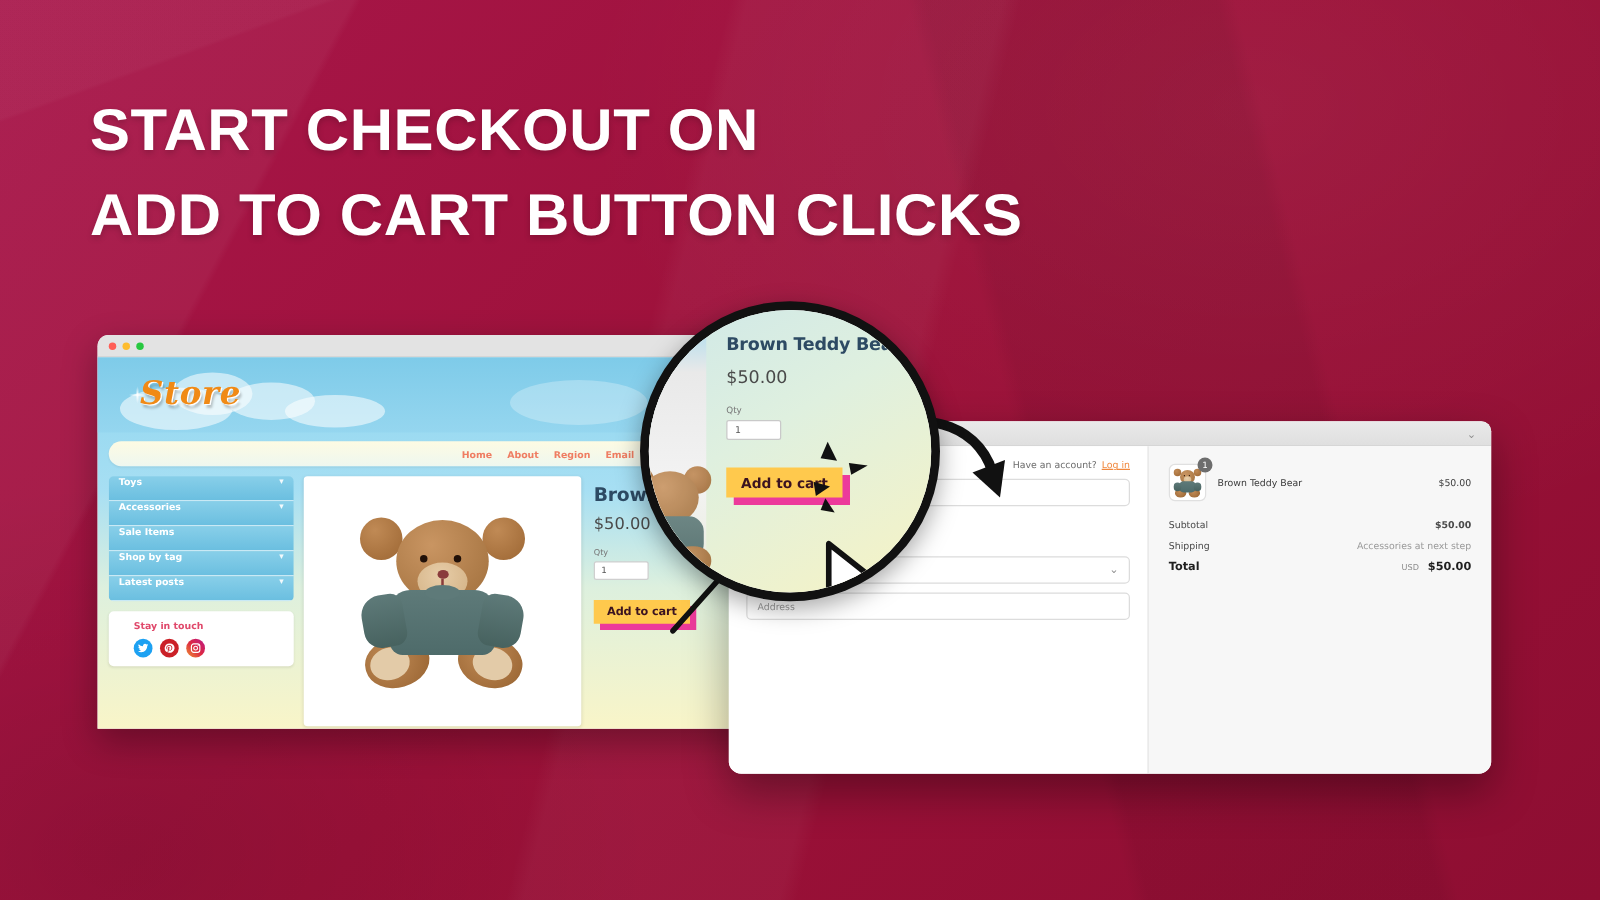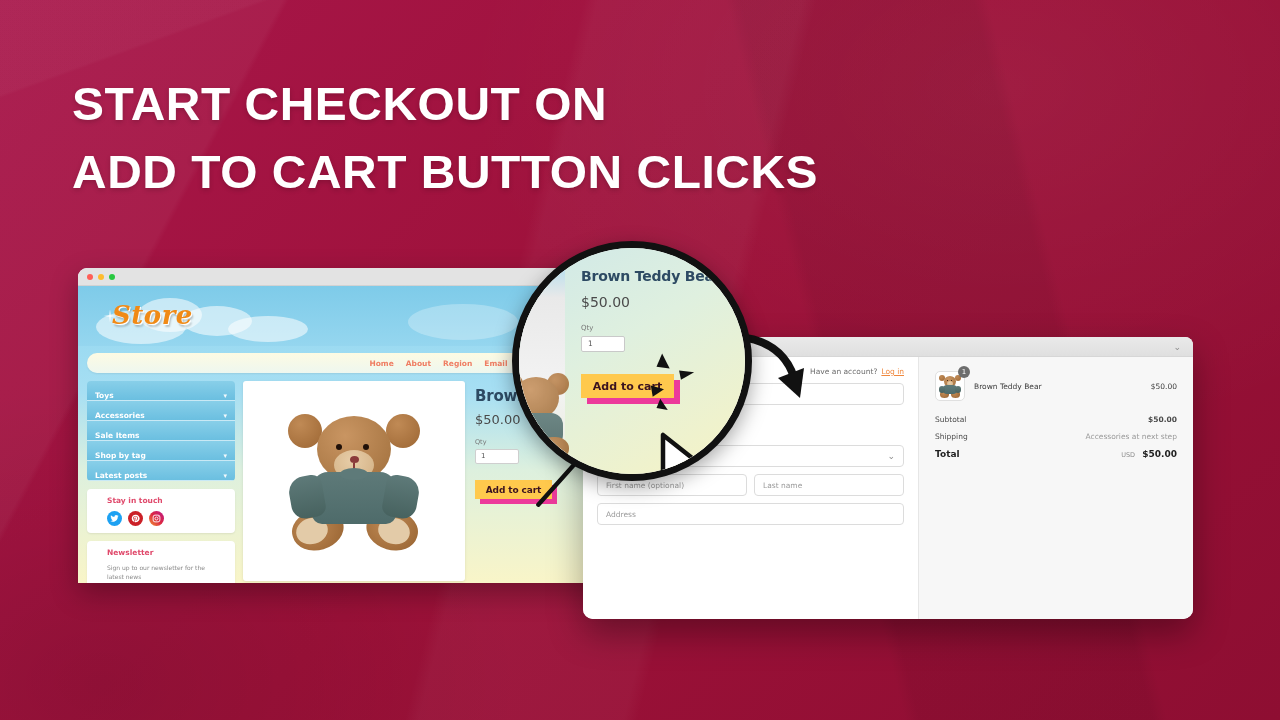--- a/index.html
+++ b/index.html
@@ -91,21 +91,21 @@
   }
   .store-nav span {
     font-size: 7.5px; color: #ef7d62; font-weight: 600;
     font-family: "DejaVu Sans", sans-serif;
   }
 
   .store-main { display: flex; padding: 8px 9px 0 9px; gap: 8px; }
   .store-side { width: 148px; }
   .side-menu { border-radius: 4px; overflow: hidden; }
   .side-item {
-    height: 20px; display: flex; align-items: flex-end; justify-content: space-between;
+    height: 20px; display: flex; align-items: flex-start; justify-content: space-between;
     padding: 0 8px; font-size: 7.5px; color: #fff; font-weight: 600;
     background: linear-gradient(180deg, #88cfe9 0%, #6bbfe0 100%);
     border-bottom: 1px solid rgba(255,255,255,0.55);
     font-family: "DejaVu Sans", sans-serif;
   }
   .side-item .chev { font-size: 7px; opacity: 0.9; }
   .widget {
     background: #fff; border-radius: 4px; margin-top: 8px; padding: 7px 20px;
     box-shadow: 0 1px 2px rgba(0,0,0,0.08);
   }
@@ -383,24 +383,20 @@
             <div class="social ig">
               <svg width="9" height="9" viewBox="0 0 24 24" fill="none" stroke="#fff" stroke-width="2.4">
                   <rect x="3" y="3" width="18" height="18" rx="5"></rect>
                   <circle cx="12" cy="12" r="4"></circle>
                   <circle cx="17.4" cy="6.6" r="1.1" fill="#fff" stroke="none"></circle>
                 </svg>
             </div>
           </div>
         </div>
 
-        <div class="widget">
-          <div class="widget-title">Newsletter</div>
-          <div class="widget-text">Sign up to our newsletter for the latest news</div>
-        </div>
       </div>
 
       <div class="store-content">
         <div class="product-photo">
           <div class="bear" style="width:160px;height:150px;">
             <div class="part ear" style="left:14px;top:8px;"></div>
             <div class="part ear" style="left:112px;top:8px;"></div>
             <div class="part head" style="left:43px;top:10px;"></div>
             <div class="part eye" style="left:62px;top:38px;"></div>
             <div class="part eye" style="left:89px;top:38px;"></div>
@@ -447,24 +443,20 @@
       <div class="field">Email</div>
       <div class="check-row">
         <div class="checkbox"></div>
         <span>Email me with news and offers</span>
       </div>
       <div class="section-title">Delivery</div>
       <div class="field select">
         <span>Country/Region</span>
         <span class="chev-down">⌄</span>
       </div>
-      <div class="field-row">
-        <div class="field">First name (optional)</div>
-        <div class="field">Last name</div>
-      </div>
       <div class="field">Address</div>
     </div>
 
     <div class="checkout-summary">
       <div class="sum-item">
         <div class="thumb">
           <div class="thumb-inner">
             <div class="bear" style="width:26px;height:24px;">
               <div class="part ear" style="left:2px;top:1px;width:6px;height:6px;"></div>
               <div class="part ear" style="left:18px;top:1px;width:6px;height:6px;"></div>

